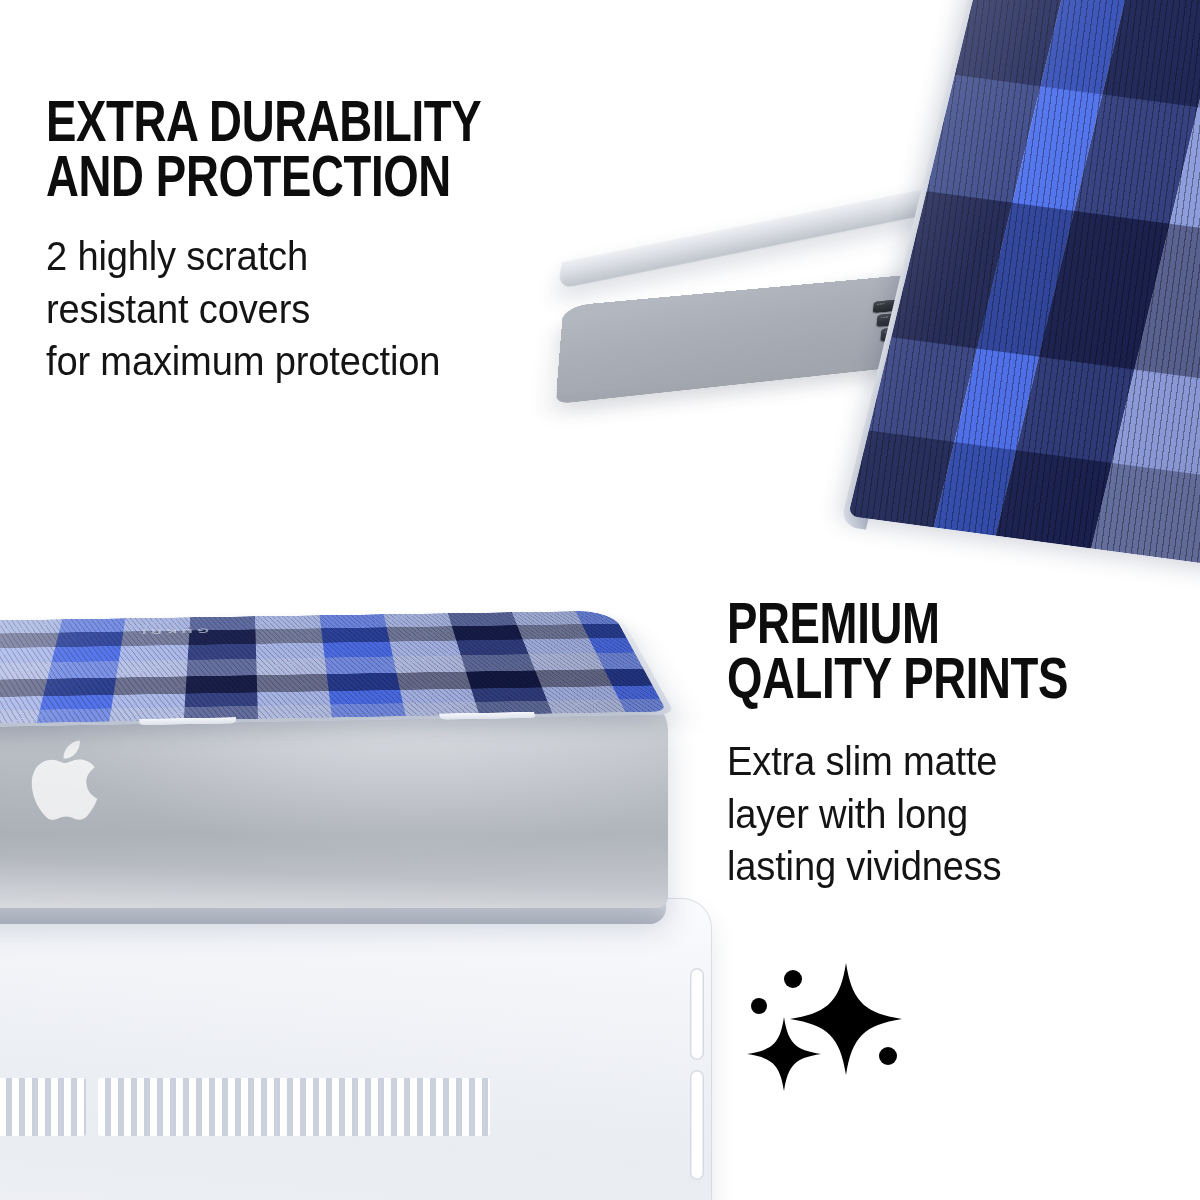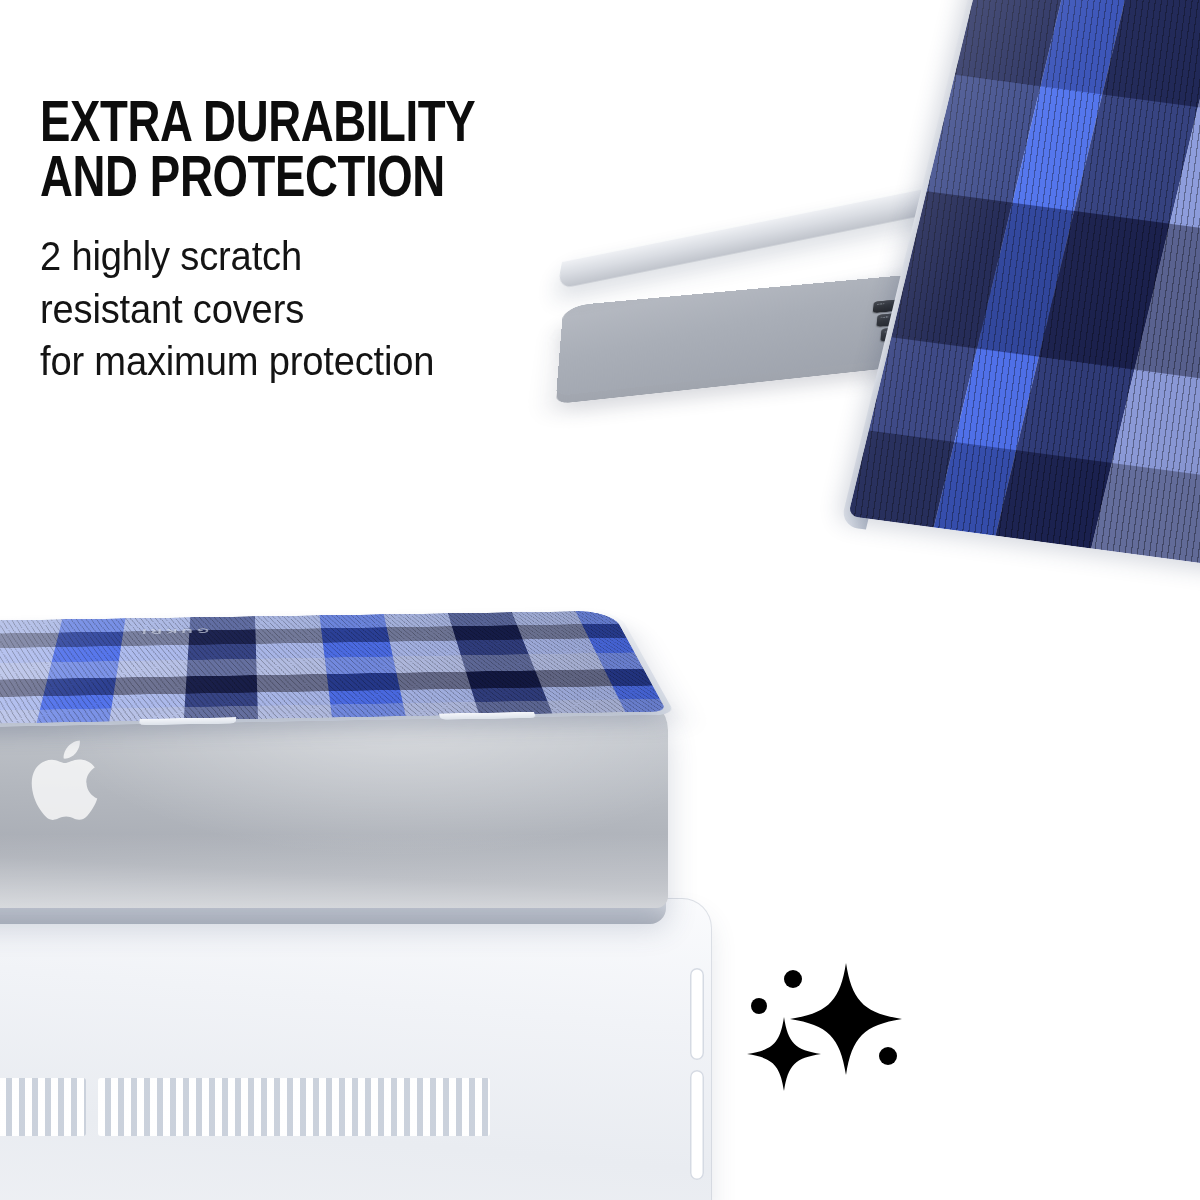--- a/index.html
+++ b/index.html
@@ -35,21 +35,21 @@
     color:#141414;
     line-height:1.28;
     letter-spacing:-0.2px;
     transform:scaleX(.93);
     transform-origin:left top;
     white-space:nowrap;
     margin:0;
   }
   .subcopy .sc-line{display:block;}
 
-  #block-durability{left:40px;top:94px;}
+  #block-durability{left:46px;top:94px;}
   #block-durability .headline{font-size:57px;}
   #block-durability .subcopy{font-size:41px;margin-top:27px;}
 
   #block-premium{left:727px;top:596px;}
   #block-premium .headline{font-size:57px;}
   #block-premium .subcopy{font-size:41px;margin-top:30px;}
 
   
   #sparkle-icon{position:absolute;left:742px;top:955px;width:190px;height:140px;}
 
@@ -407,20 +407,31 @@
       <span class="hl-line">EXTRA DURABILITY</span>
       <span class="hl-line">AND PROTECTION</span>
     </h2>
     <p class="subcopy">
       <span class="sc-line">2 highly scratch</span>
       <span class="sc-line">resistant covers</span>
       <span class="sc-line">for maximum protection</span>
     </p>
   </div>
 
+  <div class="copy-block" id="block-premium">
+    <h2 class="headline">
+      <span class="hl-line">PREMIUM</span>
+      <span class="hl-line">QALITY PRINTS</span>
+    </h2>
+    <p class="subcopy">
+      <span class="sc-line">Extra slim matte</span>
+      <span class="sc-line">layer with long</span>
+      <span class="sc-line">lasting vividness</span>
+    </p>
+  </div>
 
   <svg id="sparkle-icon" viewBox="0 0 190 140">
     <path fill="#000" d="M104 8 C110 46 122 58 160 64 C122 70 110 82 104 120 C98 82 86 70 48 64 C86 58 98 46 104 8 Z"></path>
     <path fill="#000" d="M42 62 C46 88 53 95 79 99 C53 103 46 110 42 136 C38 110 31 103 5 99 C31 95 38 88 42 62 Z"></path>
     <circle fill="#000" cx="51" cy="24" r="9"></circle>
     <circle fill="#000" cx="17" cy="51" r="8"></circle>
     <circle fill="#000" cx="146" cy="101" r="9"></circle>
   </svg>
 
   <div id="stack">

